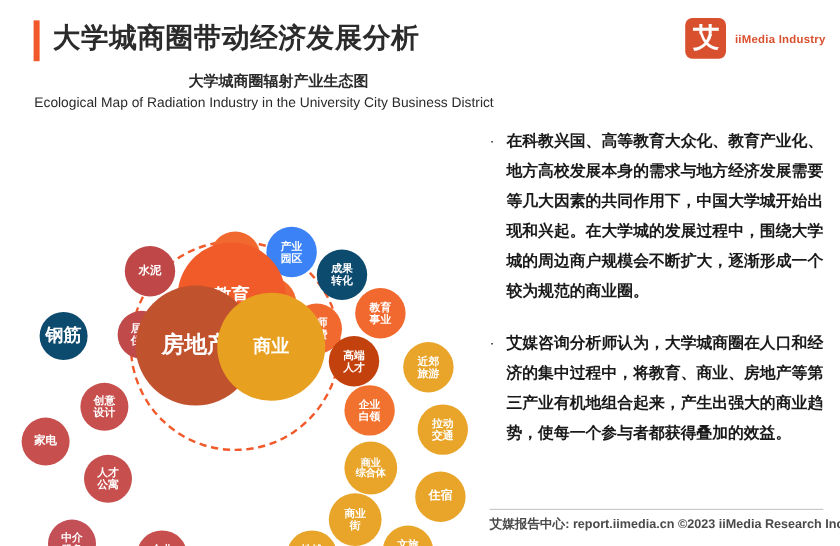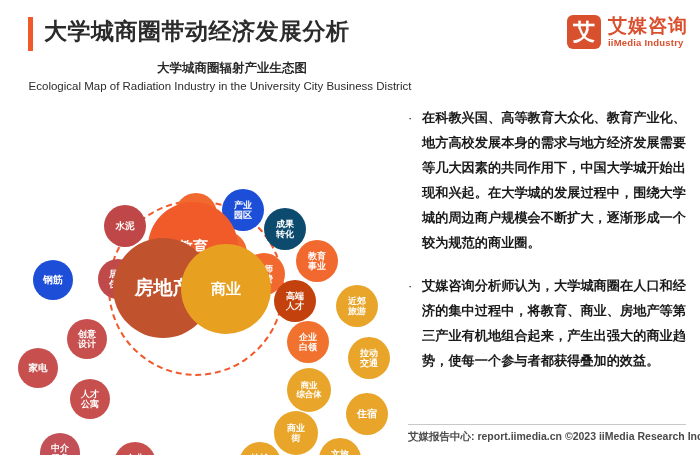--- a/index.html
+++ b/index.html
@@ -83,50 +83,49 @@
 </head>
 <body>
 
 <div id="header">
   <div id="title-bar"></div>
   <div id="page-title">大学城商圈带动经济发展分析</div>
 
   <div id="logo">
     <div id="logo-mark">艾</div>
     <div id="logo-text">
-      <div id="logo-cn">艾媒咨询</div>
       <div id="logo-en">iiMedia Industry</div>
     </div>
   </div>
 </div>
 
 <div id="subtitle-cn">大学城商圈辐射产业生态图</div>
 <div id="subtitle-en">Ecological Map of Radiation Industry in the University City Business District</div>
 
 <div id="diagram">
   <div id="dashed-ring"></div>
   <div id="satellites">
       <div class="bub" style="left: 104px; top: 109px; width: 42px; height: 42px; background: rgb(191, 71, 71); font-size: 9.5px;"><span>水泥</span></div>
-      <div class="bub" style="left: 33px; top: 164px; width: 40px; height: 40px; background: #1d4ed8; font-size: 10px;"><span>钢筋</span></div>
+      <div class="bub" style="left: 33px; top: 164px; width: 40px; height: 40px; background: #0c4a6e; font-size: 15px;"><span>钢筋</span></div>
       <div class="bub" style="left: 98px; top: 163px; width: 40px; height: 40px; background: rgb(192, 74, 74); font-size: 9px;"><span>居民
 住宅</span></div>
       <div class="bub" style="left: 160px; top: 140px; width: 40px; height: 40px; background: rgb(165, 63, 75); font-size: 9px;"><span>商业
 用地</span></div>
       <div class="bub" style="left: 67px; top: 223px; width: 40px; height: 40px; background: rgb(199, 80, 79); font-size: 9px;"><span>创意
 设计</span></div>
       <div class="bub" style="left: 18px; top: 252px; width: 40px; height: 40px; background: rgb(199, 80, 79); font-size: 9.5px;"><span>家电</span></div>
       <div class="bub" style="left: 70px; top: 283px; width: 40px; height: 40px; background: rgb(199, 80, 79); font-size: 9px;"><span>人才
 公寓</span></div>
       <div class="bub" style="left: 40px; top: 337px; width: 40px; height: 40px; background: rgb(195, 79, 87); font-size: 9px;"><span>中介
 服务</span></div>
       <div class="bub" style="left: 114px; top: 346px; width: 42px; height: 42px; background: rgb(199, 80, 79); font-size: 9px;"><span>企业
 进驻</span></div>
       <div class="bub" style="left: 175px; top: 97px; width: 42px; height: 42px; background: rgb(241, 105, 46); font-size: 9px;"><span>物业
 管理</span></div>
-      <div class="bub" style="left: 222px; top: 93px; width: 42px; height: 42px; background: #1d4ed8; font-size: 9px;"><span>产业
+      <div class="bub" style="left: 222px; top: 93px; width: 42px; height: 42px; background: #3b82f6; font-size: 9px;"><span>产业
 园区</span></div>
       <div class="bub" style="left: 264px; top: 112px; width: 42px; height: 42px; background: #0c4a6e; font-size: 9px;"><span>成果
 转化</span></div>
       <div class="bub" style="left: 203px; top: 135px; width: 44px; height: 44px; background: rgb(241, 105, 46); font-size: 8.6px;"><span>大学生
 消费</span></div>
       <div class="bub" style="left: 243px; top: 157px; width: 42px; height: 42px; background: rgb(241, 105, 46); font-size: 9px;"><span>教师
 消费</span></div>
       <div class="bub" style="left: 296px; top: 144px; width: 42px; height: 42px; background: rgb(241, 105, 46); font-size: 9px;"><span>教育
 事业</span></div>
       <div class="bub" style="left: 274px; top: 184px; width: 42px; height: 42px; background: #c2410c; font-size: 9px;"><span>高端

